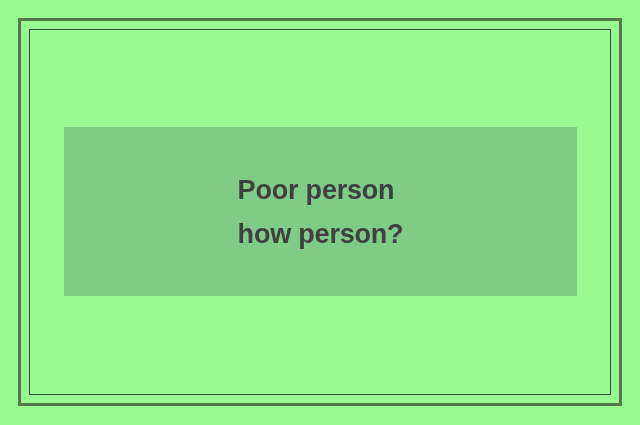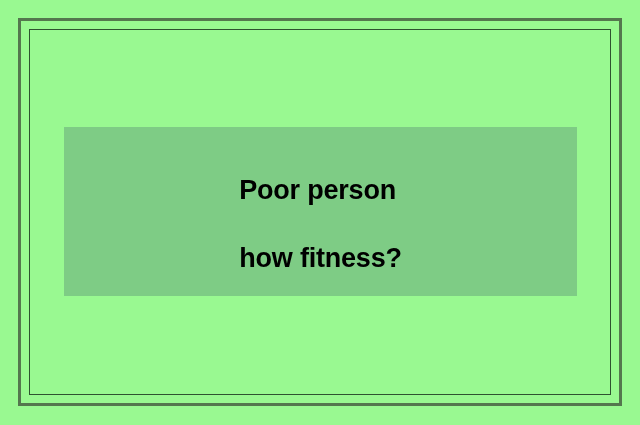--- a/index.html
+++ b/index.html
@@ -61,38 +61,37 @@
     align-items: center;
     justify-content: center;
   }
 
   #headline-block {
     display: inline-block;
     text-align: left;
   }
 
   .headline-line {
-    color: #000000;
+    color: #404040;
     font-family: "Liberation Sans", sans-serif;
     font-size: 27px;
     font-weight: bold;
     line-height: 44px;
     letter-spacing: -0.2px;
     white-space: pre;
-    margin-top: 24px;
   }
 </style>
 </head>
 <body>
 
 <div id="slide-canvas">
 
   <div id="outer-frame"></div>
   <div id="inner-frame"></div>
 
   <div id="content-panel">
     <div id="headline-block">
       <div class="headline-line">Poor person</div>
-      <div class="headline-line">how fitness?</div>
+      <div class="headline-line">how person?</div>
     </div>
   </div>
 
 </div>
 
 </body></html>

